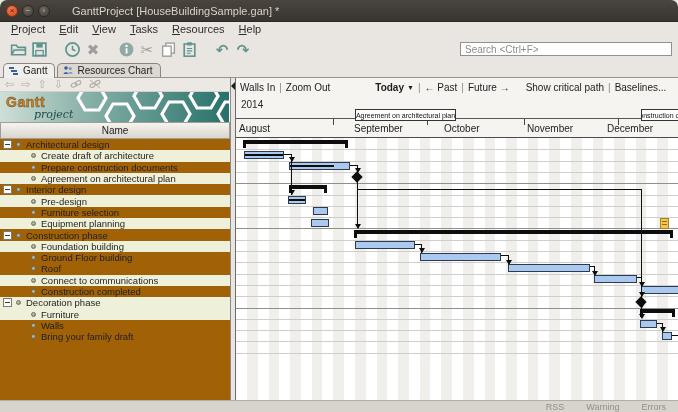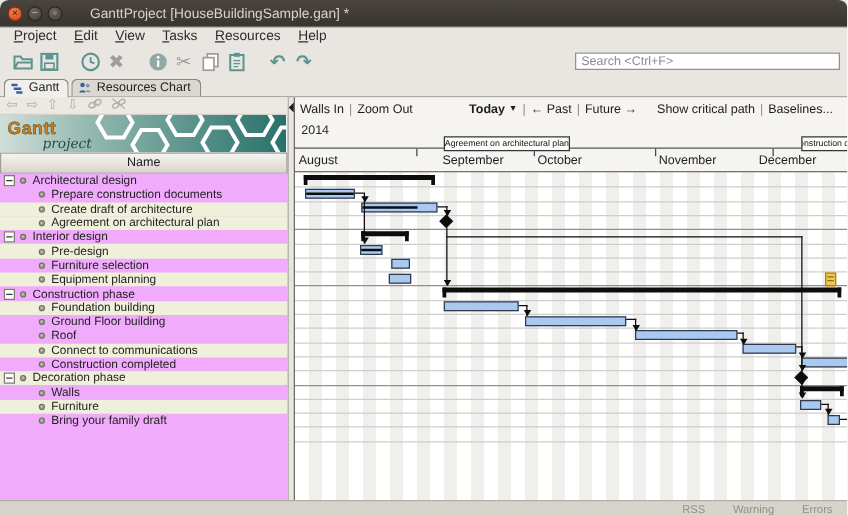--- a/index.html
+++ b/index.html
@@ -31,21 +31,21 @@
   .tab{display:flex;align-items:center;gap:4px;font-size:10px;color:#222;border:1px solid #8b877f;border-bottom:none;border-radius:5px 5px 0 0;padding:1px 7px 2px 5px;margin-right:2px;height:15px;}
   .tab.active{background:#f1efeb;position:relative;top:1px;}
   .tab.inactive{background:#dcd8d1;height:14px;}
   
   .main{position:absolute;top:78px;left:0;right:0;bottom:12px;display:flex;}
   .left-panel{width:231px;display:flex;flex-direction:column;background:#fff;border-right:1px solid #8a8a8a;}
   .nav-strip{height:14px;background:#ece9e4;display:flex;align-items:center;gap:7px;padding-left:5px;color:#b3afa7;font-size:11px;border-bottom:1px solid #d4d1cb;}
   .nav-strip .nbtn{line-height:1;}
   .logo{height:30px;}
   .name-header{height:17px;background:linear-gradient(#f6f4f0,#d9d5ce);border:1px solid #a29e96;display:flex;align-items:center;justify-content:center;font-size:10px;color:#1c1c1c;}
-  .tree{flex:1;background:#f0abfc;overflow:hidden;}
+  .tree{flex:1;background:#a16207;overflow:hidden;}
   .tree-row{height:11.3px;display:flex;align-items:center;font-size:9.5px;color:#1e1e1e;white-space:nowrap;}
   .tree-row.odd{background:#eef0da;}
   .expander{width:9px;height:9px;border:1px solid #7e7a72;background:#fdfdfd;margin-left:3px;position:relative;flex:none;}
   .expander::after{content:'';position:absolute;left:1px;right:1px;top:3px;height:1px;background:#3a3a3a;}
   .bullet{width:5px;height:5px;border-radius:50%;background:radial-gradient(circle at 35% 30%,#c9cbb8,#84876f);border:1px solid #6e7060;flex:none;}
   .g-bullet{margin-left:4px;}
   .c-bullet{margin-left:31px;}
   .tree-label{margin-left:5px;}
   .splitter{width:5px;background:#e9e6e1;border-right:1px solid #6e6a64;position:relative;}
   .splitter .grip{position:absolute;top:4px;left:0;width:0;height:0;border-top:4px solid transparent;border-bottom:4px solid transparent;border-right:4px solid #1c1c1c;}
@@ -218,27 +218,27 @@
       </div>
       <div class="name-header">
         <span>Name</span>
       </div>
       <div class="tree" id="tree">
           <div class="tree-row">
             <div class="expander"></div>
             <span class="bullet g-bullet"></span>
             <span class="tree-label">Architectural design</span>
           </div>
+          <div class="tree-row odd">
+            <span class="bullet c-bullet"></span>
+            <span class="tree-label">Create draft of architecture</span>
+          </div>
           <div class="tree-row">
             <span class="bullet c-bullet"></span>
             <span class="tree-label">Prepare construction documents</span>
-          </div>
-          <div class="tree-row odd">
-            <span class="bullet c-bullet"></span>
-            <span class="tree-label">Create draft of architecture</span>
           </div>
           <div class="tree-row odd">
             <span class="bullet c-bullet"></span>
             <span class="tree-label">Agreement on architectural plan</span>
           </div>
           <div class="tree-row">
             <div class="expander"></div>
             <span class="bullet g-bullet"></span>
             <span class="tree-label">Interior design</span>
           </div>
@@ -277,27 +277,27 @@
           </div>
           <div class="tree-row">
             <span class="bullet c-bullet"></span>
             <span class="tree-label">Construction completed</span>
           </div>
           <div class="tree-row odd">
             <div class="expander"></div>
             <span class="bullet g-bullet"></span>
             <span class="tree-label">Decoration phase</span>
           </div>
+          <div class="tree-row odd">
+            <span class="bullet c-bullet"></span>
+            <span class="tree-label">Furniture</span>
+          </div>
           <div class="tree-row">
             <span class="bullet c-bullet"></span>
             <span class="tree-label">Walls</span>
-          </div>
-          <div class="tree-row odd">
-            <span class="bullet c-bullet"></span>
-            <span class="tree-label">Furniture</span>
           </div>
           <div class="tree-row">
             <span class="bullet c-bullet"></span>
             <span class="tree-label">Bring your family draft</span>
           </div>
         </div>
     </div>
 
     <div class="splitter">
         <div class="grip"></div>
@@ -318,21 +318,21 @@
         <span class="ct-sep">|</span>
         <span class="ct-btn">Baselines...</span>
       </div>
       <div class="timeline" id="timeline">
         <div class="year-label">2014</div>
         <div class="tl-rule"></div>
       <div class="month-label" style="left: 3px;">August</div>
           <div class="month-tick" style="left: 97px;"></div>
           <div class="month-label" style="left: 118px;">September</div>
           <div class="month-tick" style="left: 191px;"></div>
-          <div class="month-label" style="left: 194px; text-align: center;">October</div>
+          <div class="month-label" style="left: 208px; text-align: center;">October</div>
           <div class="month-tick" style="left: 288px;"></div>
           <div class="month-label" style="left: 291px;">November</div>
           <div class="month-tick" style="left: 382px;"></div>
           <div class="month-label" style="left: 371px;">December</div>
           <div class="tl-box" style="left: 119px; width: 101px;">Agreement on architectural plan</div>
           <div class="tl-box" style="left: 405px; width: 60px;">Construction completed</div>
         </div>
       <div class="chart-body" id="chartBody">
           <div class="hline" style="top: 11.3px;"></div>
           <div class="hline" style="top: 22.6px;"></div>

